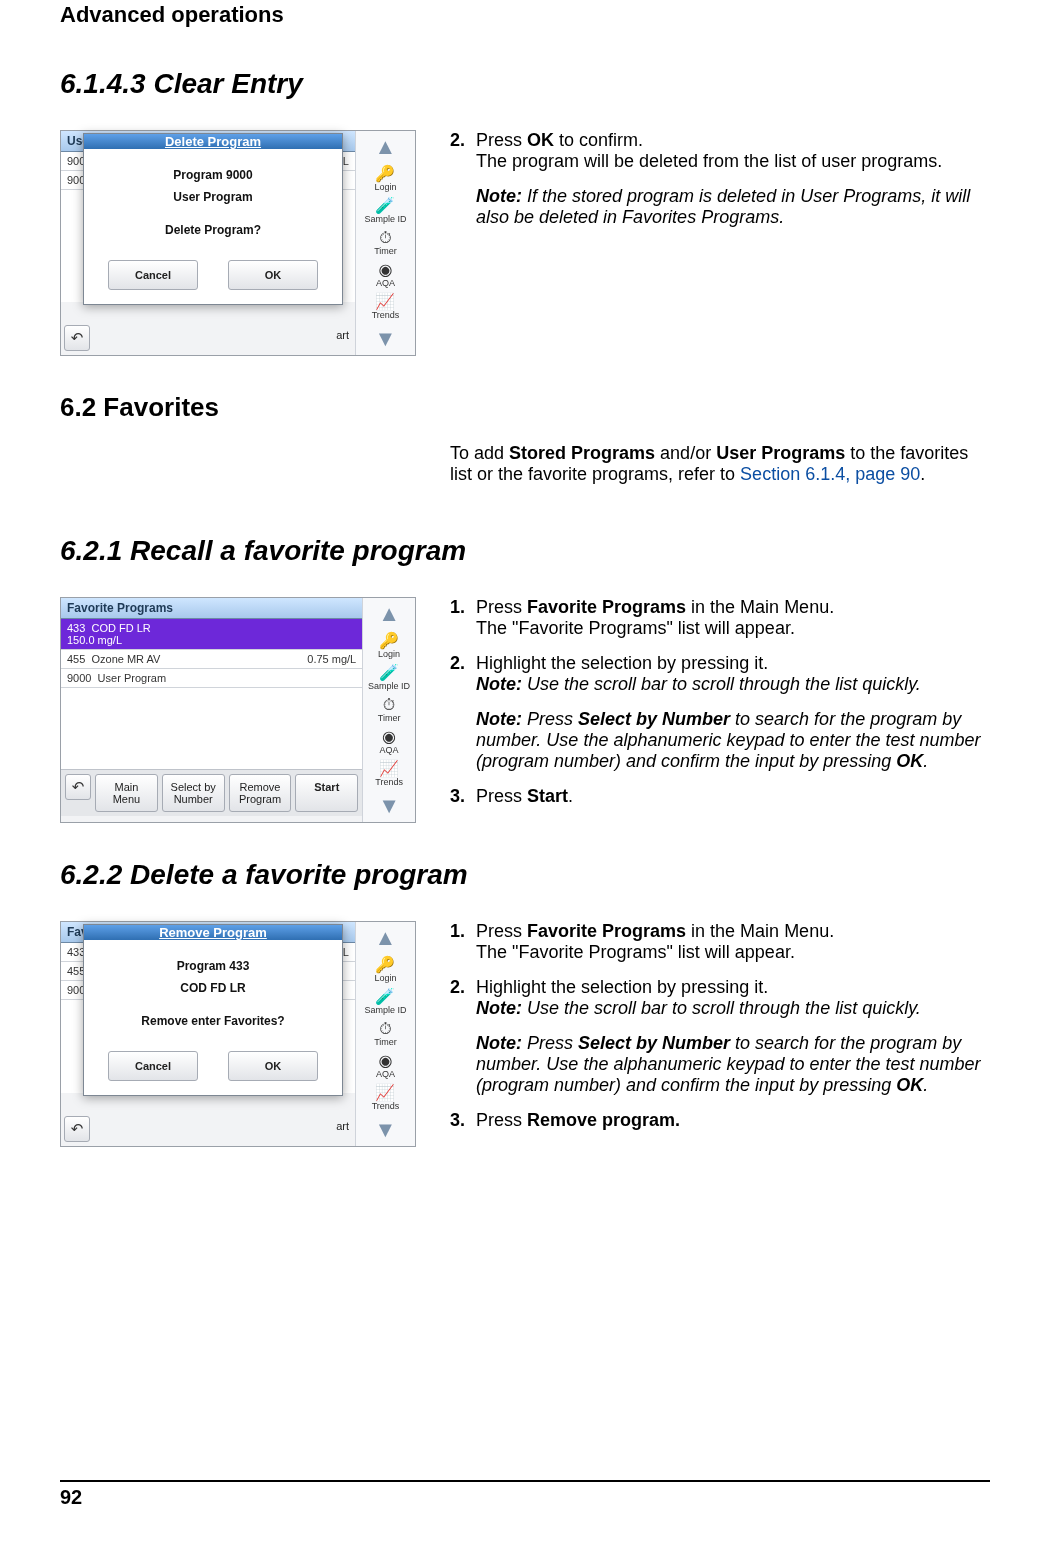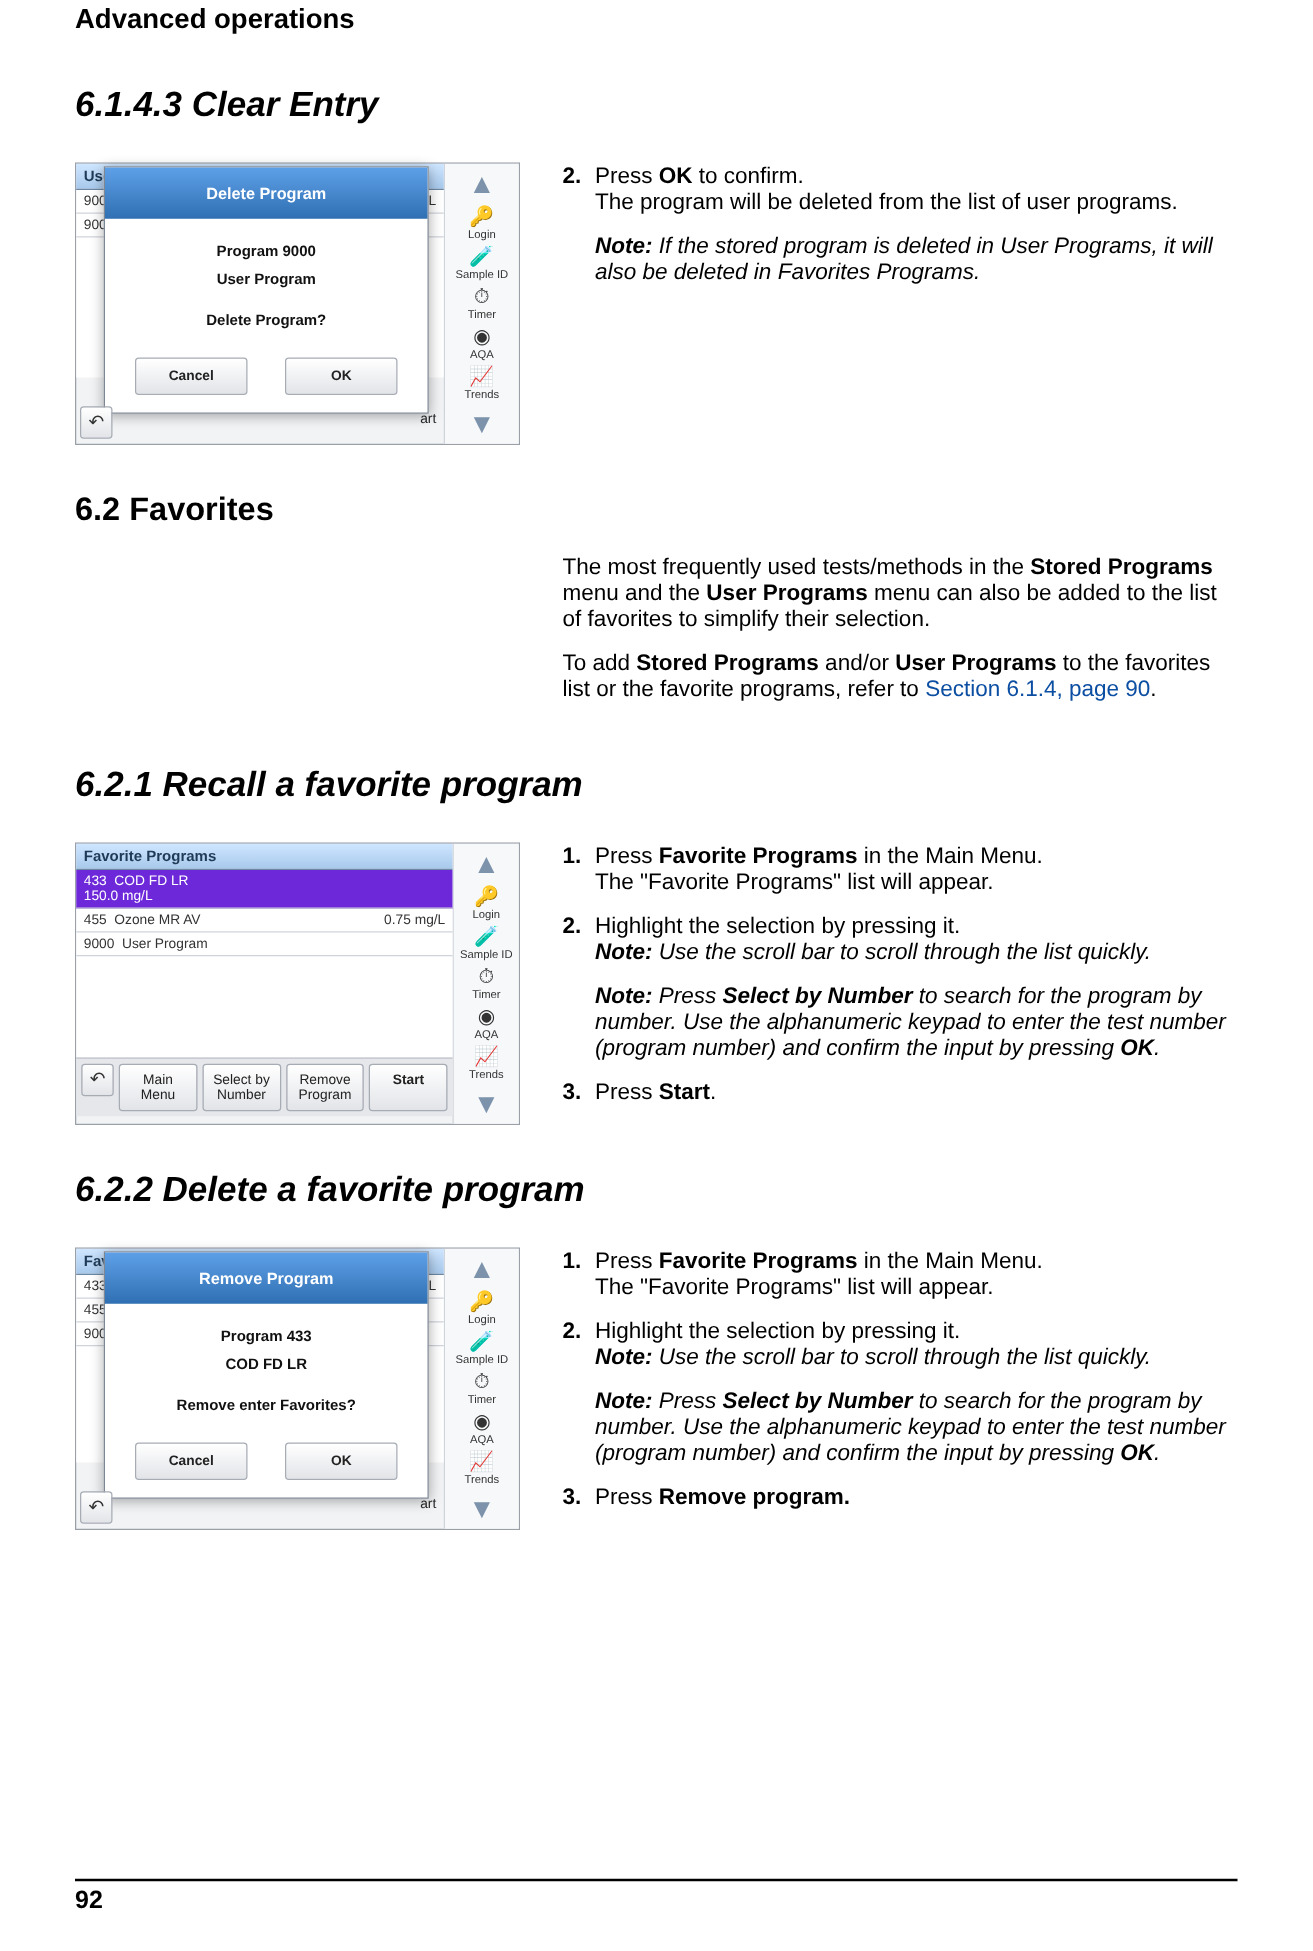--- a/index.html
+++ b/index.html
@@ -112,22 +112,23 @@
     top: 2px; left: 22px; right: 12px;
     background: #fff;
     border: 1px solid #7d8793;
     box-shadow: 0 2px 10px rgba(0,0,0,.35);
   }
   .dialog-title {
     background: linear-gradient(#5ea0e8,#2f6fb2);
     color: #fff;
     font-weight: bold;
     text-align: center;
-    padding: 13px 0;
+    padding: 0 0;
     font-size: 13px;
+    text-decoration: underline;
   }
   .dialog-body {
     text-align: center;
     padding: 16px 8px 18px;
     font-size: 12px;
     color: #111;
     font-weight: bold;
     line-height: 1.8;
   }
   .dialog-btns {
@@ -151,21 +152,21 @@
   ol.steps { list-style: none; }
   ol.steps > li { margin-bottom: 14px; }
   ol.steps .num { font-weight: bold; display: inline-block; width: 26px; }
   .sub { margin-left: 26px; margin-bottom: 14px; }
   .note-it { font-style: italic; }
   .note-it .nb, .bld { font-weight: bold; }
   .link { color: #0b4ea2; }
   .para { margin-bottom: 14px; }
   .footer-line {
     position: absolute;
-    left: 60px; right: 60px; bottom: 29px;
+    left: 60px; right: 60px; bottom: 52px;
     border-top: 2px solid #000;
     padding-top: 4px;
     font-weight: bold;
     font-size: 20px;
   }
 </style>
 </head>
 <body>
 
 <div class="header">Advanced operations</div>
@@ -219,21 +220,20 @@
         <div class="sub note-it"><span class="nb">Note:</span><span> If the stored program is deleted in User Programs, it will also be deleted in Favorites Programs.</span></div>
       </li>
     </ol>
   </div>
 </div>
 
 <h2 class="sec">6.2    Favorites</h2>
 <div class="row">
   <div class="screenshot-box"></div>
   <div class="content-col">
-    <p class="para"><span>The most frequently used tests/methods in the </span><span class="bld">Stored Programs</span><span> menu and the </span><span class="bld">User Programs</span><span> menu can also be added to the list of favorites to simplify their selection.</span></p>
     <p class="para"><span>To add </span><span class="bld">Stored Programs</span><span> and/or </span><span class="bld">User Programs</span><span> to the favorites list or the favorite programs, refer to </span><span class="link">Section 6.1.4, page 90</span><span>.</span></p>
   </div>
 </div>
 
 <h3 class="sec">6.2.1      Recall a favorite program</h3>
 <div class="row">
   <div class="screenshot-box">
     <div class="device">
       <div class="device-main">
         <div class="device-title">Favorite Programs</div>

